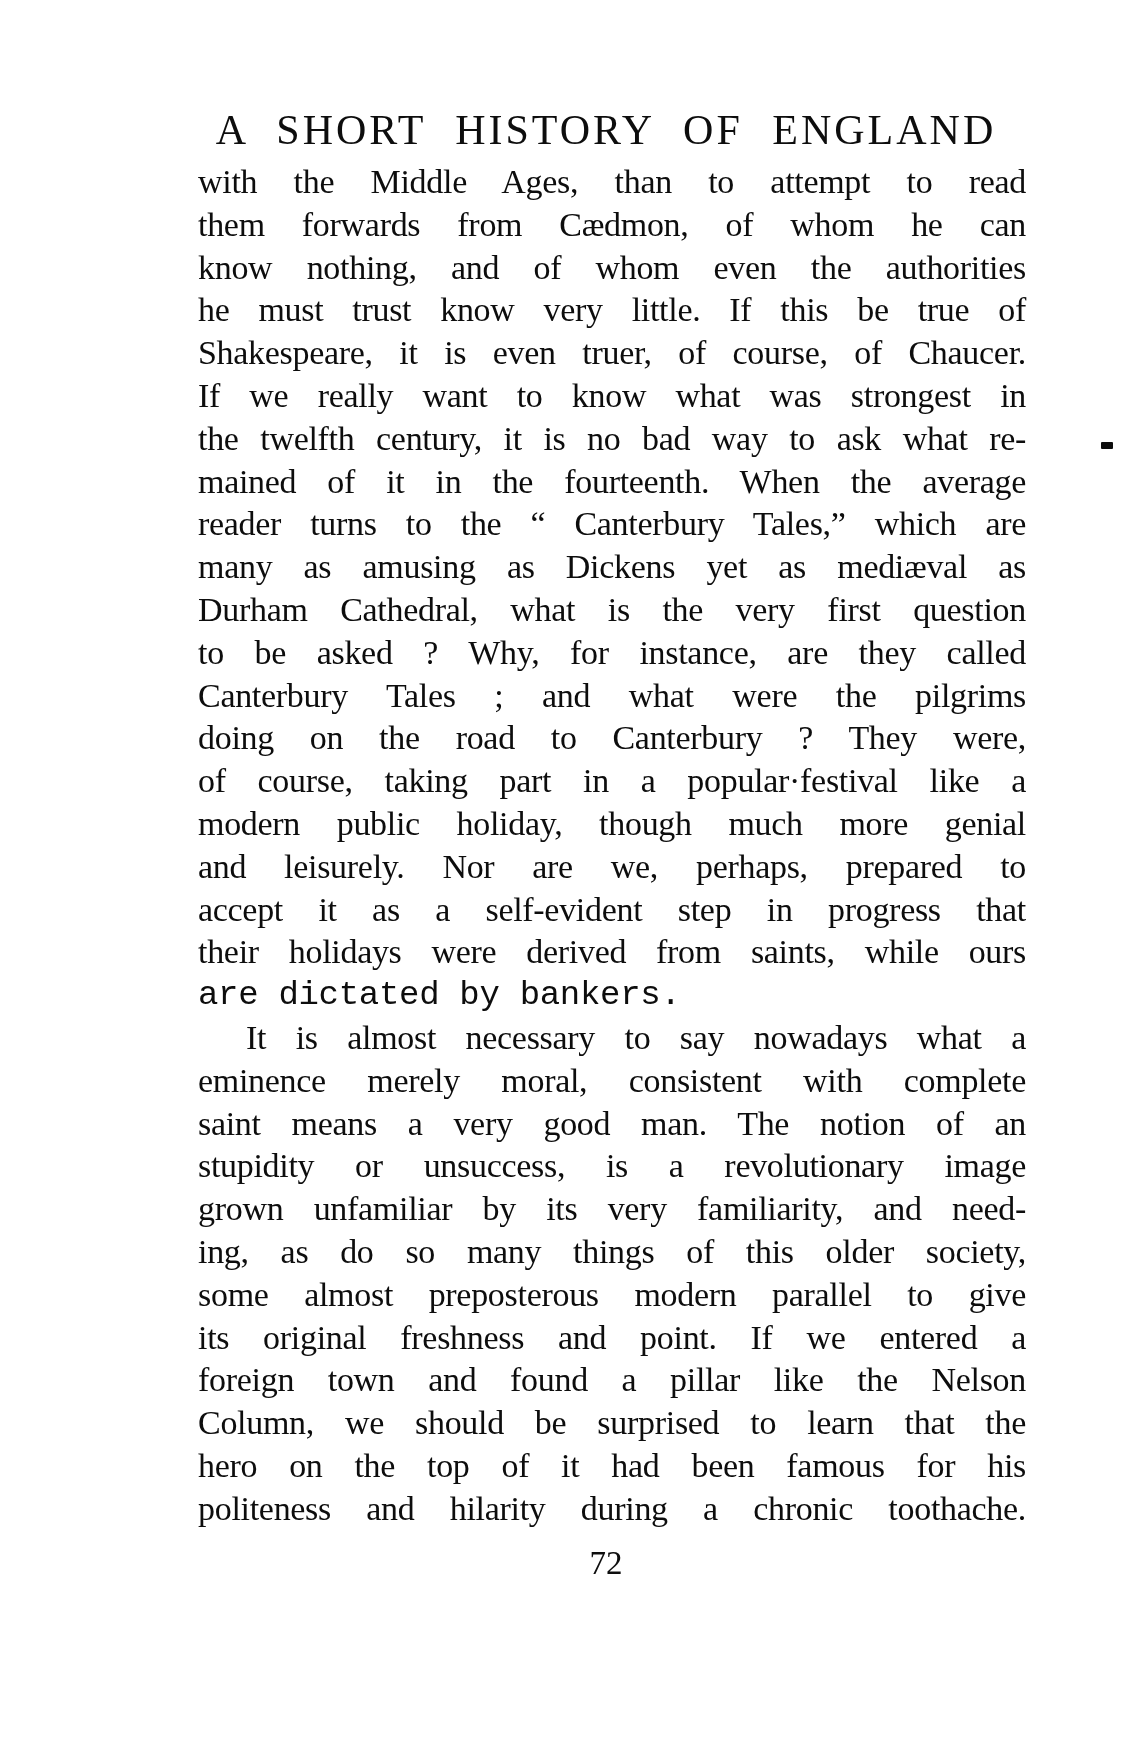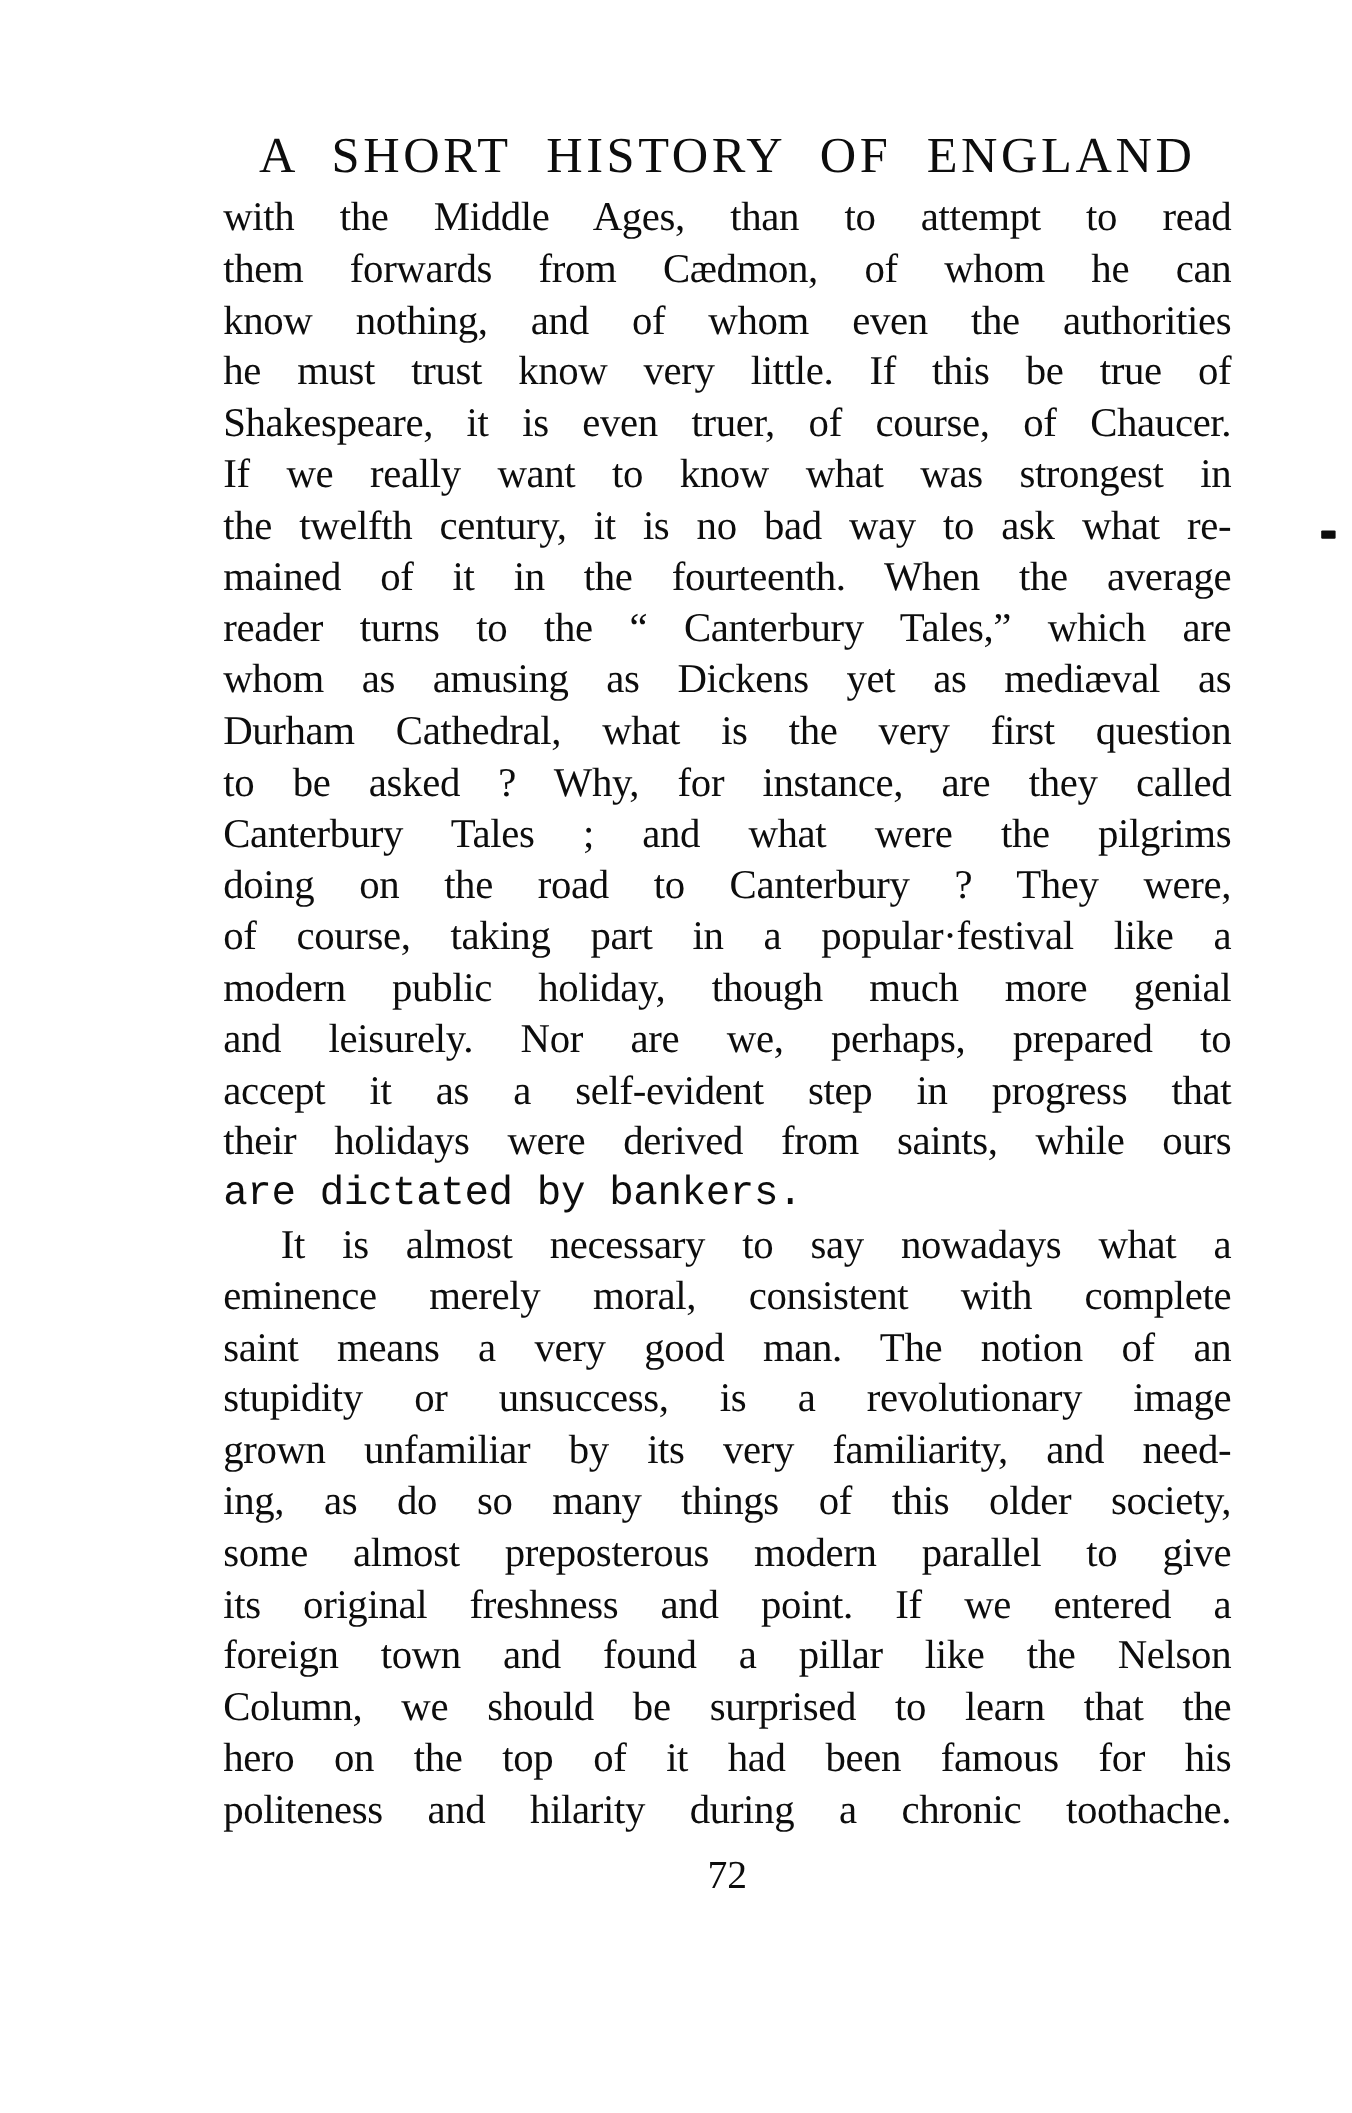--- a/index.html
+++ b/index.html
@@ -40,20 +40,21 @@
     padding: 0;
   }
   .line {
     font-size: 34px;
     line-height: 42.8px;
     height: 42.8px;
     letter-spacing: -0.3px;
     text-align: justify;
     text-align-last: justify;
     overflow: visible;
+    margin-left: 12px;
   }
   .line.indent {
     text-indent: 48px;
   }
   .line.no-just {
     text-align: left;
     text-align-last: left;
     font-family: Liberation Mono, monospace;
   }
   .folio {
@@ -85,21 +86,21 @@
       <div class="paragraph">
         <div class="line">with the Middle Ages, than to attempt to read</div>
         <div class="line">them forwards from Cædmon, of whom he can</div>
         <div class="line">know nothing, and of whom even the authorities</div>
         <div class="line">he must trust know very little.  If this be true of</div>
         <div class="line">Shakespeare, it is even truer, of course, of Chaucer.</div>
         <div class="line">If we really want to know what was strongest in</div>
         <div class="line">the twelfth century, it is no bad way to ask what re-</div>
         <div class="line">mained of it in the fourteenth.  When the average</div>
         <div class="line">reader turns to the “ Canterbury Tales,” which are</div>
-        <div class="line">whom as amusing as Dickens yet as mediæval as</div>
+        <div class="line">many as amusing as Dickens yet as mediæval as</div>
         <div class="line">Durham Cathedral, what is the very first question</div>
         <div class="line">to be asked ?  Why, for instance, are they called</div>
         <div class="line">Canterbury Tales ; and what were the pilgrims</div>
         <div class="line">doing on the road to Canterbury ?  They were,</div>
         <div class="line">of course, taking part in a popular·festival like a</div>
         <div class="line">modern public holiday, though much more genial</div>
         <div class="line">and leisurely.  Nor are we, perhaps, prepared to</div>
         <div class="line">accept it as a self-evident step in progress that</div>
         <div class="line">their holidays were derived from saints, while ours</div>
         <div class="line no-just">are dictated by bankers.</div>

